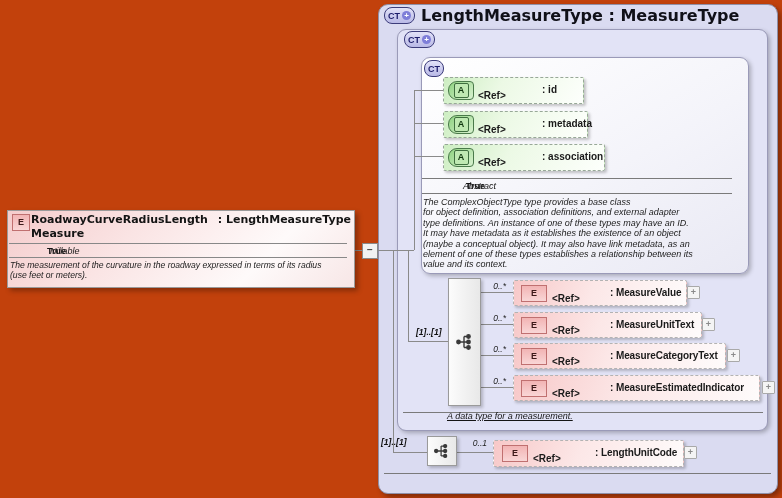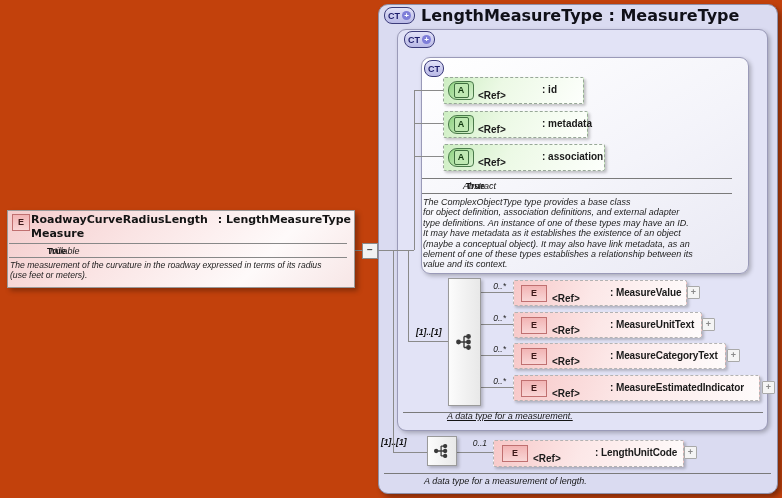--- a/index.html
+++ b/index.html
@@ -201,21 +201,20 @@
   </div>
   <span class="abs card" style="left:464px;top:438px;width:23px;">0..1</span>
   <div class="abs elem" style="left:493px;top:440px;width:189px;height:25px;">
     <span class="ebadge" style="left:8px;">E</span>
     <span class="ref" style="left:39px;">&lt;Ref&gt;</span>
     <span class="ename" style="left:101px;">: LengthUnitCode</span>
   </div>
   <div class="abs expander" style="left:684px;top:446px;">+</div>
 
   <div class="abs hr" style="left:384px;top:473px;width:387px;"></div>
-  <span class="abs ital" style="left:384px;top:476px;">A data type for a measurement of length.</span>
 
   <div class="abs lbox"></div>
   <span class="abs ebadge" style="left:12px;top:214px;width:16px;">E</span>
   <div class="abs ltitle" style="left:31px;top:213px;width:320px;">
     <span class="lname">RoadwayCurveRadiusLengthMeasure</span>
     <span class="lt">: LengthMeasureType</span>
   </div>
   <div class="abs hr" style="left:9px;top:243px;width:338px;background:#888;"></div>
   <span class="abs ital" style="left:10px;top:246px;">Nillable</span>
   <span class="abs bval" style="left:47px;top:246px;">True</span>

